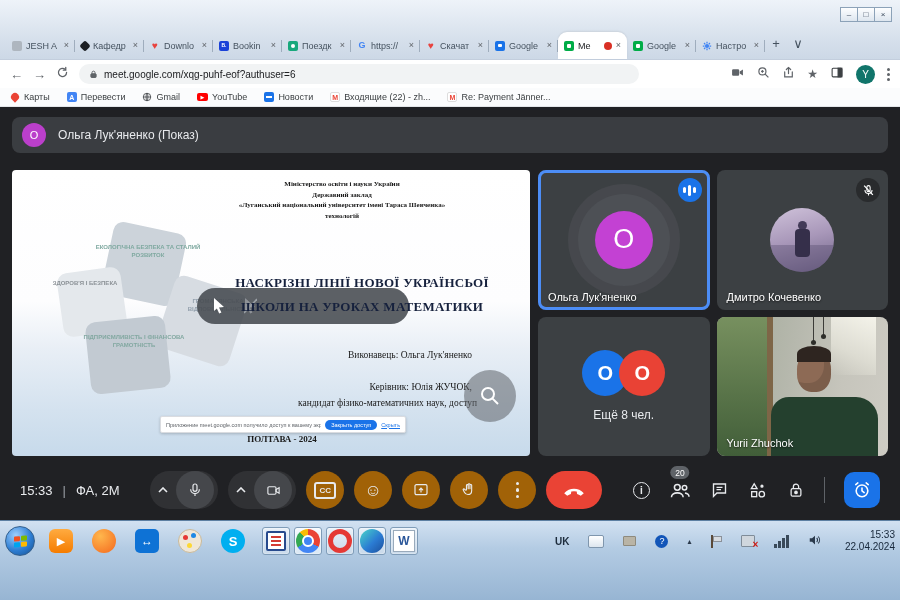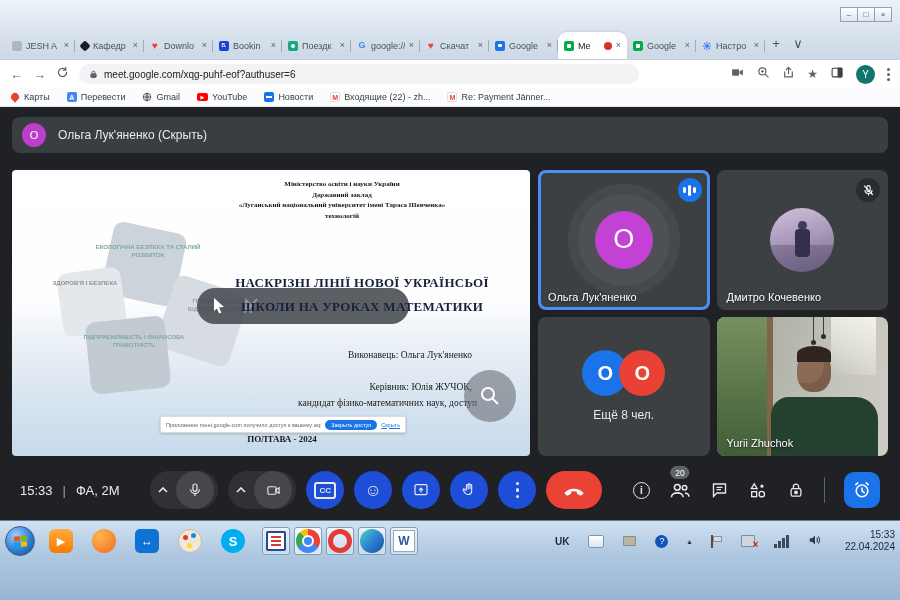--- a/index.html
+++ b/index.html
@@ -151,21 +151,21 @@
   .sc-body { position:absolute; left:32%; top:58%; width:62%; height:48%; border-radius:18px 22px 0 0; background:#24402e; z-index:1; }
 
   
   .controlbar { margin-top:auto; height:60px; display:flex; align-items:center; justify-content:space-between; padding:0 8px; }
   .cb-left { display:flex; align-items:center; gap:10px; color:#e8eaed; font-size:13px; }
   .cb-divider { color:#9aa0a6; }
   .cb-center { display:flex; align-items:center; gap:10px; }
   .ctl-pill { width:68px; height:38px; border-radius:19px; background:#303134; display:flex; align-items:center; }
   .ctl-pill .chev { width:26px; display:flex; align-items:center; justify-content:center; }
   .ctl-pill .circ { width:38px; height:38px; border-radius:50%; background:#45474b; display:flex; align-items:center; justify-content:center; }
-  .ctl-btn { width:38px; height:38px; border-radius:50%; background:#1d4ed8; display:flex; align-items:center; justify-content:center; }
+  .ctl-btn { width:38px; height:38px; border-radius:50%; background:#a16207; display:flex; align-items:center; justify-content:center; }
   .cc-box { border:2px solid #e8eaed; border-radius:3px; font-size:8px; font-weight:bold; color:#e8eaed; padding:2px 3px; }
   .smiley { color:#e8eaed; font-size:17px; line-height:1; }
   .dots3 { display:flex; flex-direction:column; gap:3px; }
   .dots3 i { width:3.5px; height:3.5px; border-radius:50%; background:#e8eaed; }
   .hangup { width:56px; height:38px; border-radius:19px; background:#ea4335; display:flex; align-items:center; justify-content:center; }
   .cb-right { display:flex; align-items:center; gap:19px; }
   .rt-ic { position:relative; display:flex; align-items:center; justify-content:center; }
   .info-circle { width:17px; height:17px; border:1.6px solid #e8eaed; border-radius:50%; color:#e8eaed;
     font-size:10px; font-weight:bold; display:flex; align-items:center; justify-content:center; }
   .badge { position:absolute; top:-15px; left:50%; transform:translateX(-50%); background:#5f6368; color:#fff;
@@ -254,21 +254,21 @@
       </div>
       <div class="tab">
         <span class="fav fav-travel">
             <i class="dot"></i>
           </span>
         <span class="tab-label">Поездк</span>
         <span class="tab-close">×</span>
       </div>
       <div class="tab">
         <span class="fav fav-g">G</span>
-        <span class="tab-label">google://</span>
+        <span class="tab-label">https://</span>
         <span class="tab-close">×</span>
       </div>
       <div class="tab">
         <span class="fav fav-heart">♥</span>
         <span class="tab-label">Скачат</span>
         <span class="tab-close">×</span>
       </div>
       <div class="tab">
         <span class="fav fav-cal">
             <i class="dot"></i>
@@ -401,21 +401,21 @@
     </span>
     <span class="bm">
       <span class="bm-m">M</span>
       <span>Re: Payment Jänner...</span>
     </span>
   </div>
 
   <div class="meet">
     <div class="banner">
       <span class="banner-avatar">О</span>
-      <span class="banner-title">Ольга Лук'яненко (Скрыть)</span>
+      <span class="banner-title">Ольга Лук'яненко (Показ)</span>
     </div>
 
     <div class="stage">
 
       <div class="slide">
         <div class="slide-header">
           <div>Міністерство освіти і науки України</div>
           <div>Державний заклад</div>
           <div>«Луганський національний університет імені Тараса Шевченка»</div>
           <div>технологій</div>

